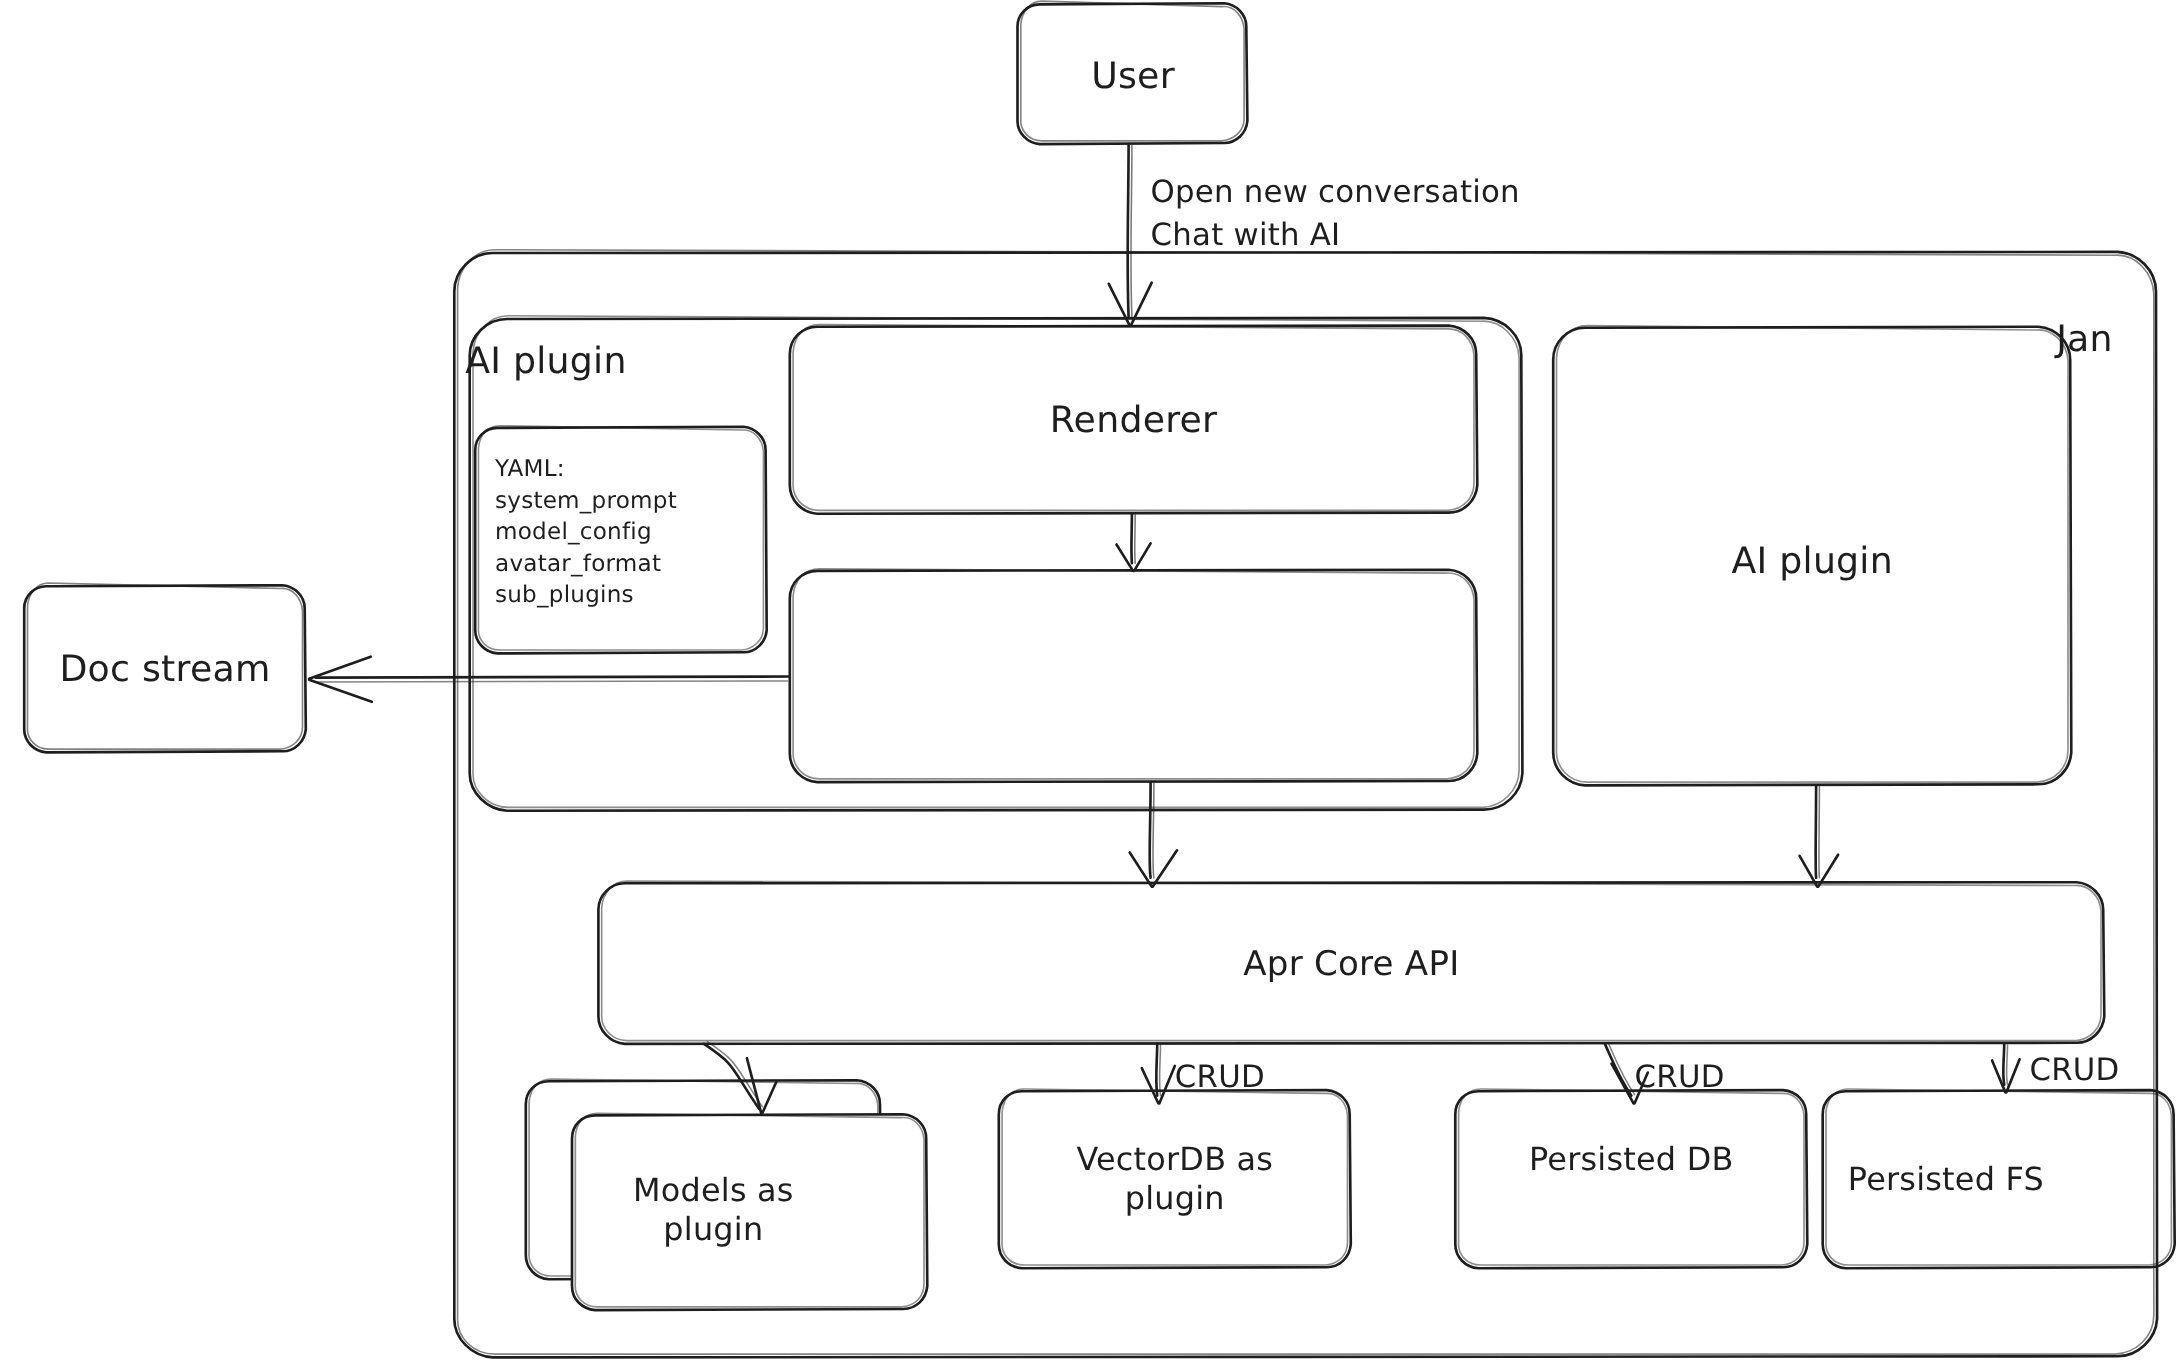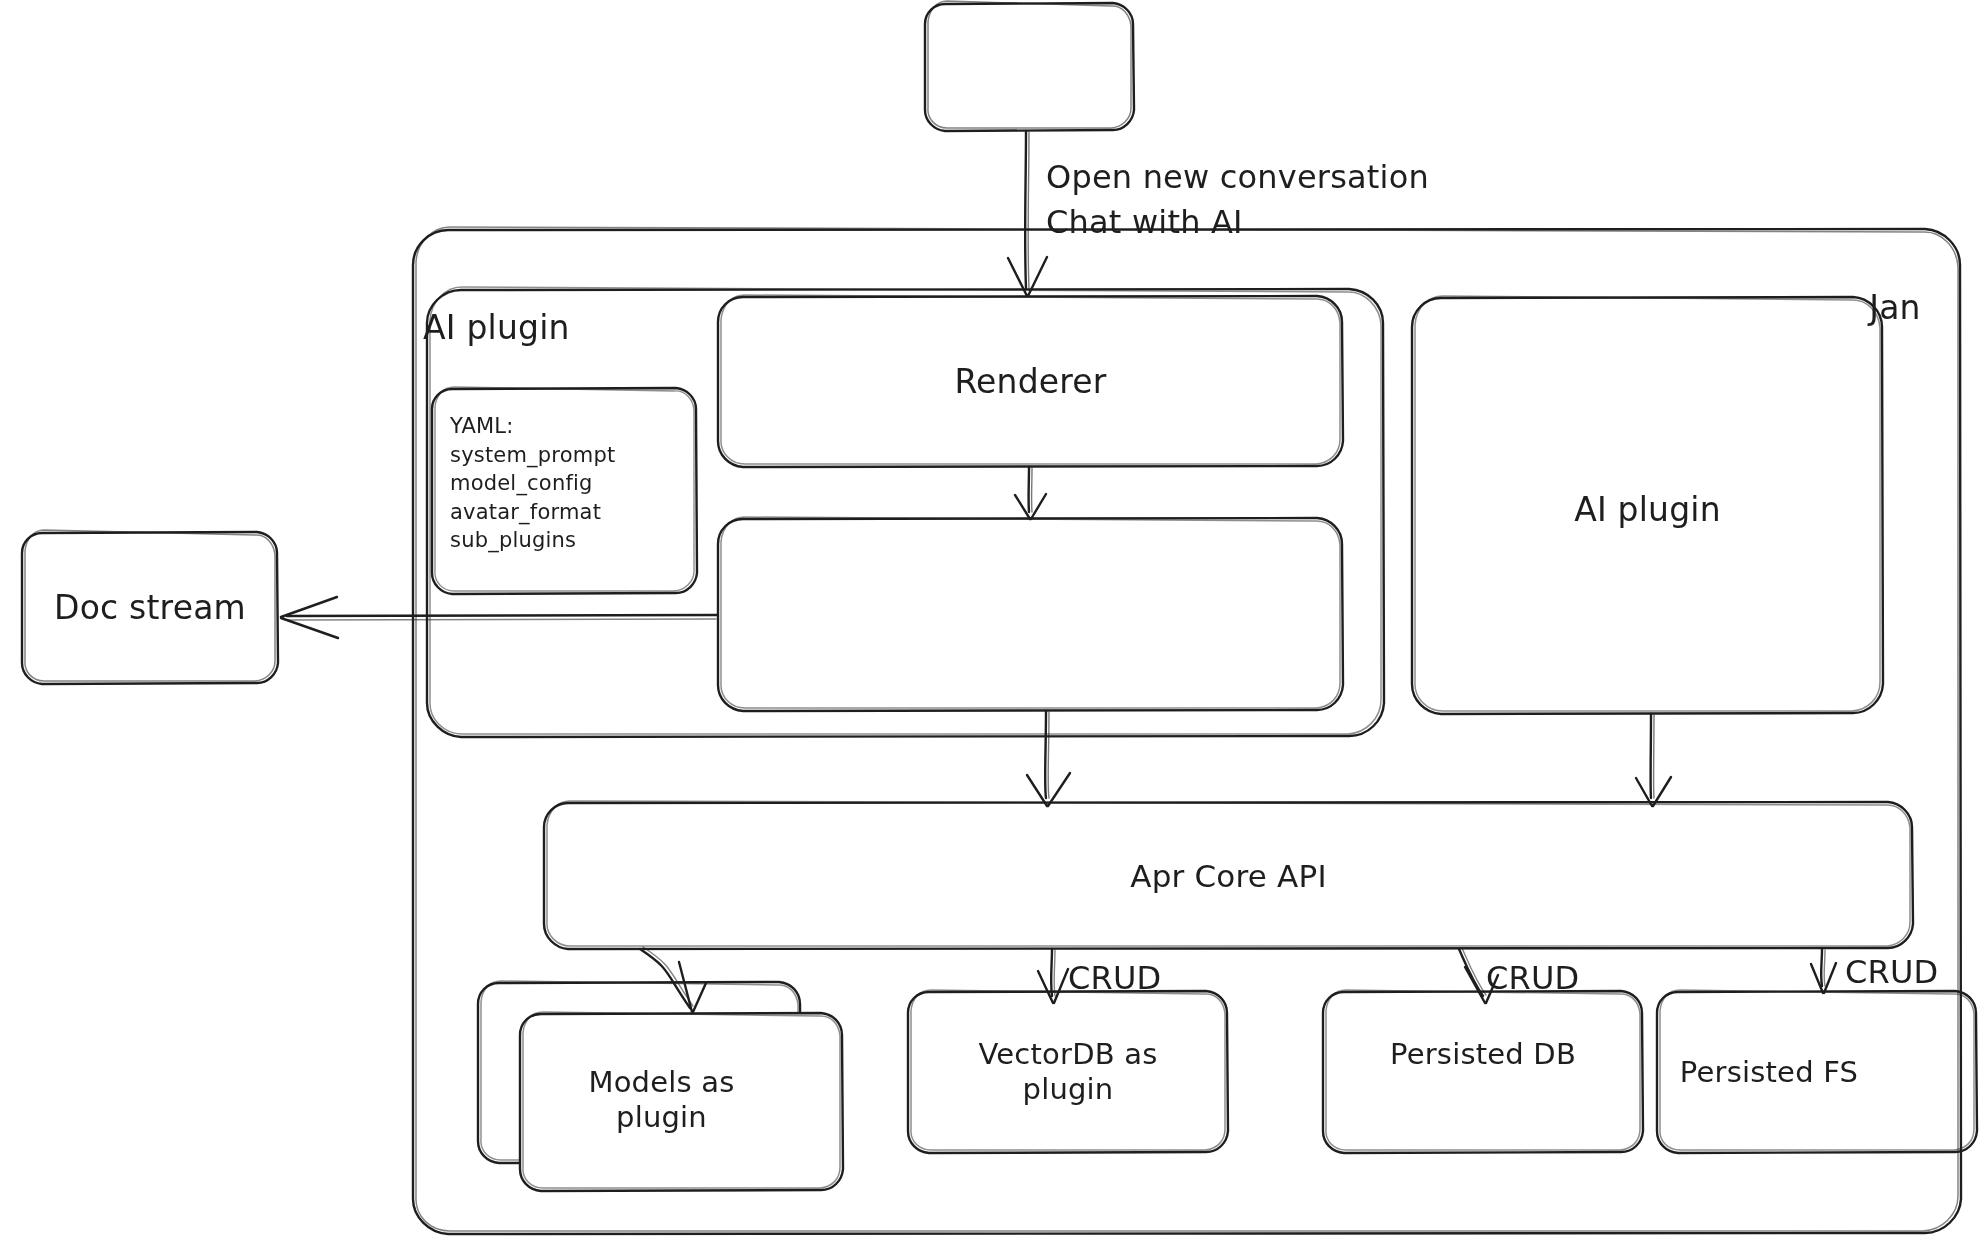--- a/index.html
+++ b/index.html
@@ -19,21 +19,21 @@
     font-family:"DejaVu Sans", sans-serif;
     pointer-events:none;
     line-height:1.22;
     white-space:pre-line;
     letter-spacing:.2px;
   }
   .lbl-xl{font-size:33px;}
   .lbl-lg{font-size:31px;}
   .lbl-md{font-size:29px;}
   .lbl-sm{font-size:21px;}
-  .lbl-edge{font-size:32px;}
+  .lbl-edge{font-size:28px;}
   .align-left{justify-content:flex-start;text-align:left;}
   .align-top-left{align-items:flex-start;justify-content:flex-start;text-align:left;}
 </style>
 </head>
 <body>
 
 <div id="stage">
 
   <svg id="sketch" viewBox="0 0 1981 1246" fill="none" stroke="#1e1e1e" stroke-width="2.4" stroke-linecap="round" stroke-linejoin="round">
 
@@ -187,37 +187,38 @@
       <path d="M1822 949 C1822 963 1820 974 1822 986"></path>
       <path d="M1825 950 C1825 964 1823 975 1825 986" stroke-width="1.4" opacity=".55"></path>
       <path d="M1811 964 L1823 993 M1836 963 L1824 993"></path>
     </g>
   </svg>
 
   <div class="node-label lbl-xl" style="left:1840px;top:272px;width:110px;height:40px;margin-top:16px;">Jan</div>
 
   <div class="node-label lbl-xl align-left" style="left:423px;top:306px;width:300px;height:44px;">AI plugin</div>
 
+  <div class="node-label lbl-xl" style="left:925px;top:45px;width:210px;height:48px;">User</div>
 
   <div class="node-label lbl-xl" style="left:22px;top:584px;width:256px;height:48px;">Doc stream</div>
 
   <div class="node-label lbl-sm align-top-left" style="left:450px;top:412px;width:250px;height:180px;line-height:1.36;">YAML:
 system_prompt
 model_config
 avatar_format
 sub_plugins</div>
 
   <div class="node-label lbl-xl" style="left:718px;top:358px;width:625px;height:48px;">Renderer</div>
 
 
   <div class="node-label lbl-xl" style="left:1412px;top:486px;width:471px;height:48px;">AI plugin</div>
 
   <div class="node-label lbl-lg" style="left:544px;top:855px;width:1369px;height:44px;">Apr Core API</div>
 
-  <div class="node-label lbl-md" style="left:517px;top:1058px;width:289px;height:84px;">Models as
+  <div class="node-label lbl-md" style="left:504px;top:1058px;width:289px;height:84px;">Models as
 plugin</div>
 
   <div class="node-label lbl-md" style="left:908px;top:1030px;width:320px;height:84px;">VectorDB as
 plugin</div>
 
   <div class="node-label lbl-md" style="left:1323px;top:1033px;width:320px;height:44px;">Persisted DB</div>
 
   <div class="node-label lbl-md" style="left:1609px;top:1051px;width:320px;height:44px;">Persisted FS</div>
 
   <div class="node-label lbl-edge align-top-left" style="left:1046px;top:155px;width:480px;height:80px;line-height:1.4;">Open new conversation

